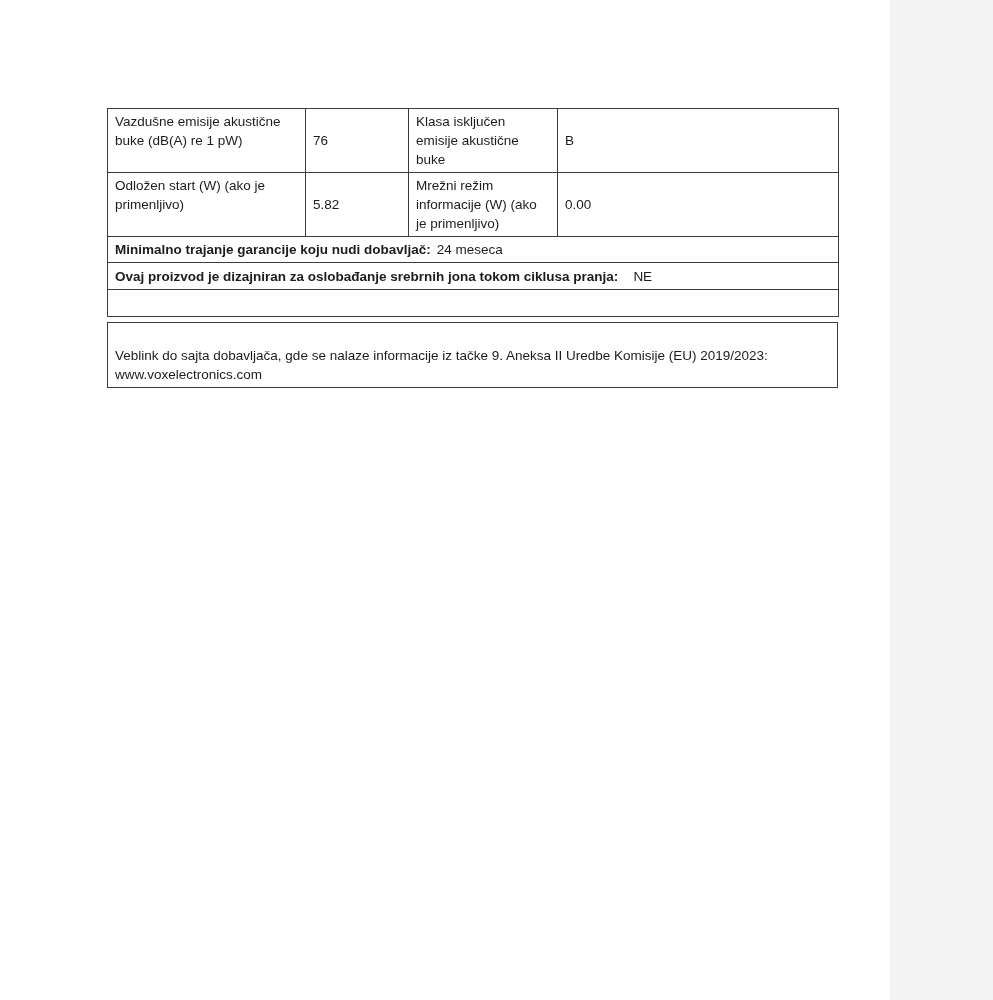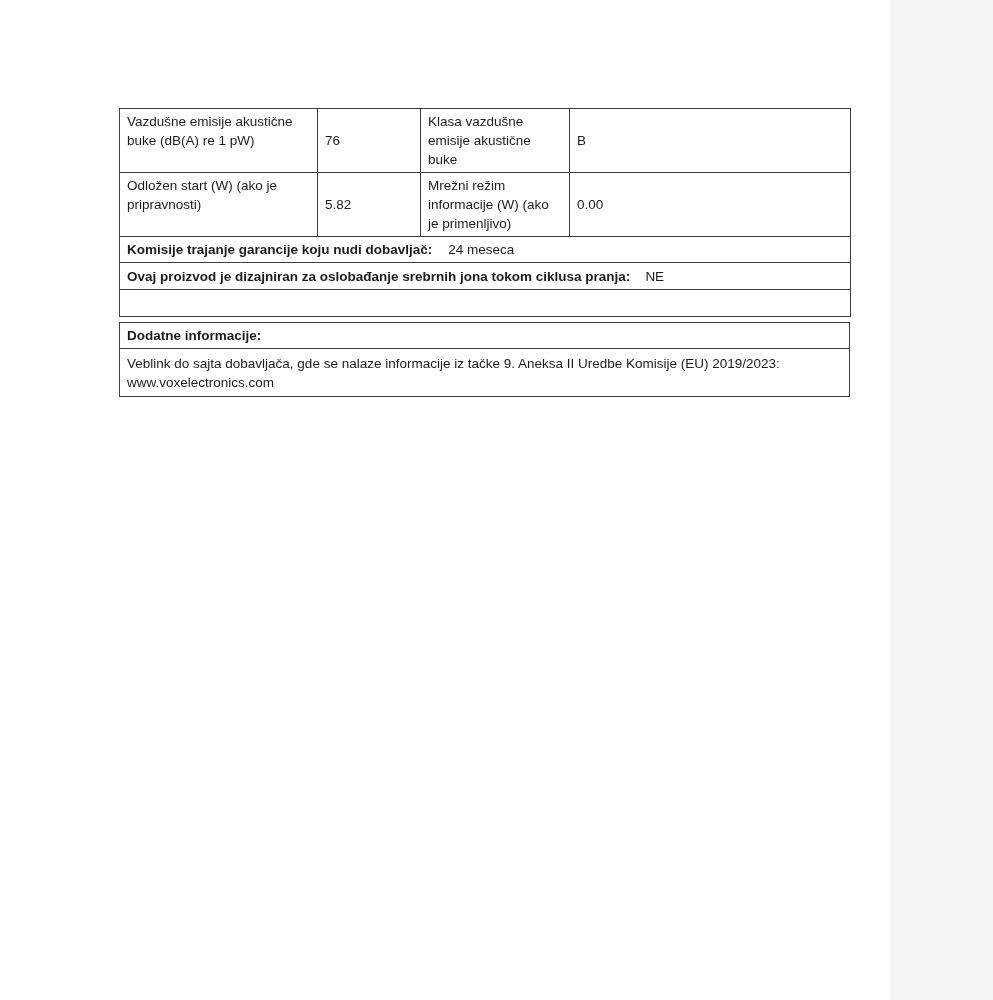--- a/index.html
+++ b/index.html
@@ -19,21 +19,21 @@
     position: absolute; left: 0; top: 0;
     width: 890px; height: 1000px;
     background: #ffffff;
   }
   .right-gutter {
     position: absolute; left: 890px; top: 0;
     width: 103px; height: 1000px;
     background: #f4f4f4;
   }
   .doc-block {
-    position: absolute; left: 119px; top: 108px;
+    position: absolute; left: 107px; top: 108px;
     width: 731px;
   }
   table.spec-table {
     width: 731px;
     border-collapse: collapse;
     table-layout: fixed;
     font-size: 13.5px;
     line-height: 19px;
   }
   table.spec-table td {
@@ -43,38 +43,38 @@
   }
   td.label-cell { vertical-align: top; text-align: left; }
   td.value-cell { vertical-align: middle; text-align: left; }
   tr.spec-row-1 td { height: 58px; }
   tr.spec-row-2 td { height: 59px; }
   tr.spec-row-3 td { height: 58px; }
   tr.warranty-row td { height: 24px; vertical-align: middle; }
   tr.silver-row td { height: 27px; vertical-align: middle; }
   tr.empty-row td { height: 27px; }
   .bold { font-weight: 700; }
-  .val-after { margin-left: 16px; }
+  .val-after { margin-left: 6px; }
   .val-after-wide { margin-left: 15px; text-align: right; }
   table.info-table {
     width: 731px;
     border-collapse: collapse;
     table-layout: fixed;
     font-size: 13.5px;
     line-height: 19px;
     margin-top: 5px;
   }
   table.info-table td {
     border: 1.5px solid #3c3c3c;
     padding: 3px 7px;
     vertical-align: middle;
     text-align: left;
   }
   tr.additional-info-row td { height: 25px; }
-  tr.weblink-row td { height: 48px; vertical-align: top; padding-top: 5px; }
+  tr.weblink-row td { height: 48px; vertical-align: top; padding-top: 23px; }
   .line { display: block; }
 </style>
 </head>
 <body>
 
 <div class="top-edge"></div>
 <div class="page"></div>
 <div class="right-gutter"></div>
 
 <div class="doc-block">
@@ -83,52 +83,47 @@
     <colgroup>
       <col style="width:198px">
       <col style="width:103px">
       <col style="width:149px">
       <col style="width:281px">
     </colgroup>
     <tbody>
       <tr class="spec-row-1">
         <td class="label-cell">Vazdušne emisije akustične buke (dB(A) re 1 pW)</td>
         <td class="value-cell">76</td>
-        <td class="label-cell">Klasa vazdušne emisije akustične buke</td>
+        <td class="label-cell">Klasa isključen emisije akustične buke</td>
         <td class="value-cell">B</td>
       </tr>
       <tr class="spec-row-3">
-        <td class="label-cell">Odložen start (W) (ako je pripravnosti)</td>
+        <td class="label-cell">Odložen start (W) (ako je primenljivo)</td>
         <td class="value-cell">5.82</td>
         <td class="label-cell">Mrežni režim informacije (W) (ako je primenljivo)</td>
         <td class="value-cell">0.00</td>
       </tr>
       <tr class="warranty-row">
         <td colspan="4">
-          <span class="bold">Komisije trajanje garancije koju nudi dobavljač:</span><span class="val-after">24 meseca</span>
+          <span class="bold">Minimalno trajanje garancije koju nudi dobavljač:</span><span class="val-after">24 meseca</span>
         </td>
       </tr>
       <tr class="silver-row">
         <td colspan="4">
           <span class="bold">Ovaj proizvod je dizajniran za oslobađanje srebrnih jona tokom ciklusa pranja:</span><span class="val-after-wide">NE</span>
         </td>
       </tr>
       <tr class="empty-row">
         <td colspan="4"></td>
       </tr>
     </tbody>
   </table>
 
   <table class="info-table">
     <tbody>
-      <tr class="additional-info-row">
-        <td>
-          <span class="bold">Dodatne informacije:</span>
-        </td>
-      </tr>
       <tr class="weblink-row">
         <td>
           <span class="line">Veblink do sajta dobavljača, gde se nalaze informacije iz tačke 9. Aneksa II Uredbe Komisije (EU) 2019/2023:</span>
           <span class="line">www.voxelectronics.com</span>
         </td>
       </tr>
     </tbody>
   </table>
 
 </div>

